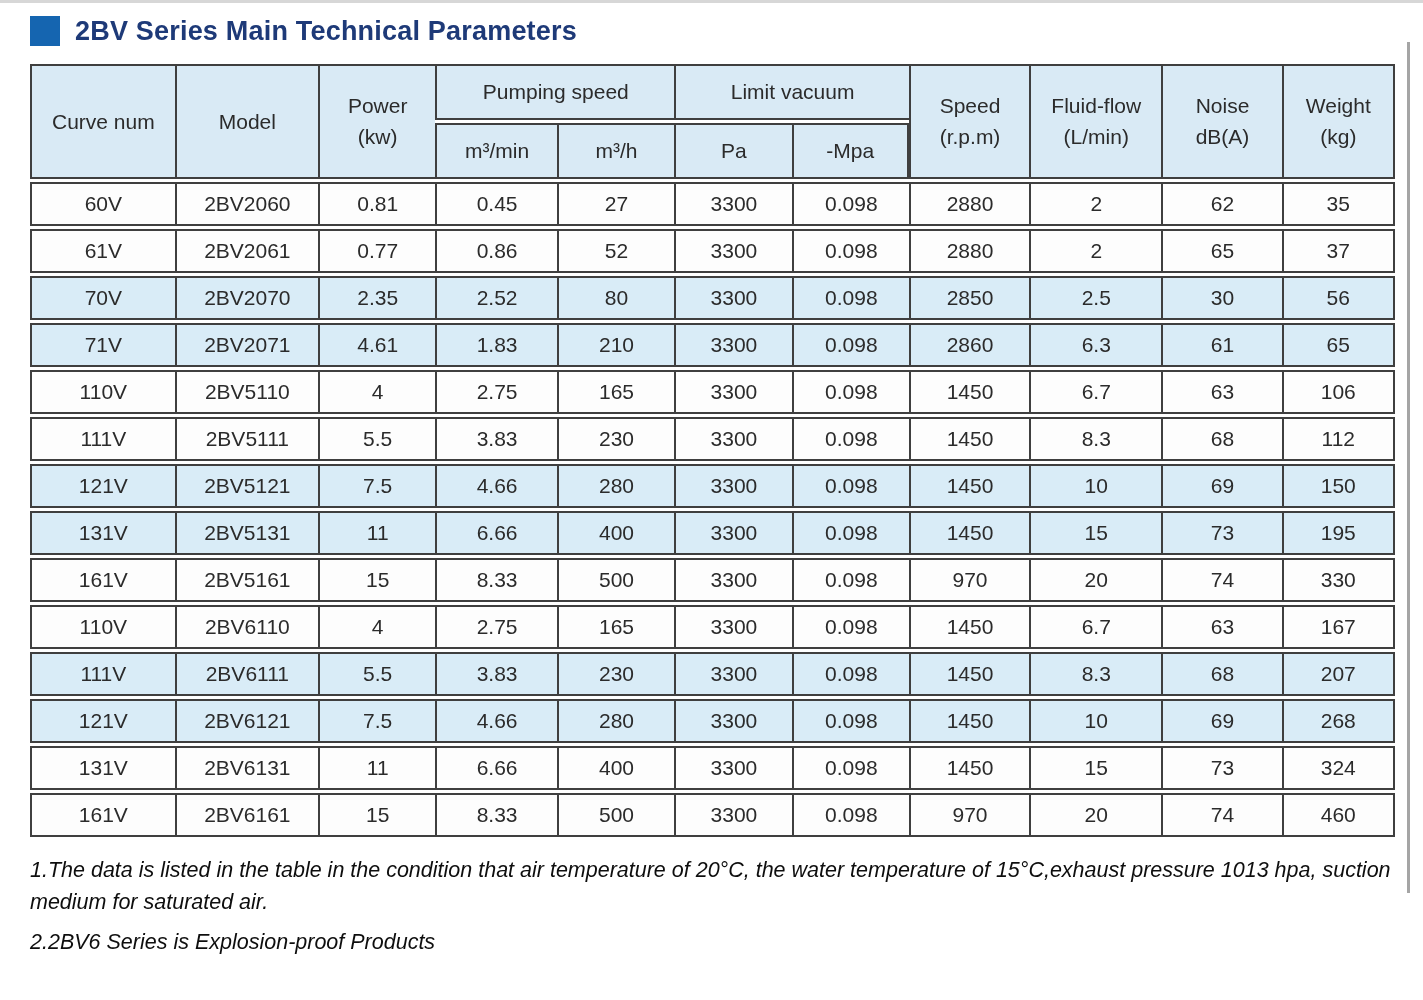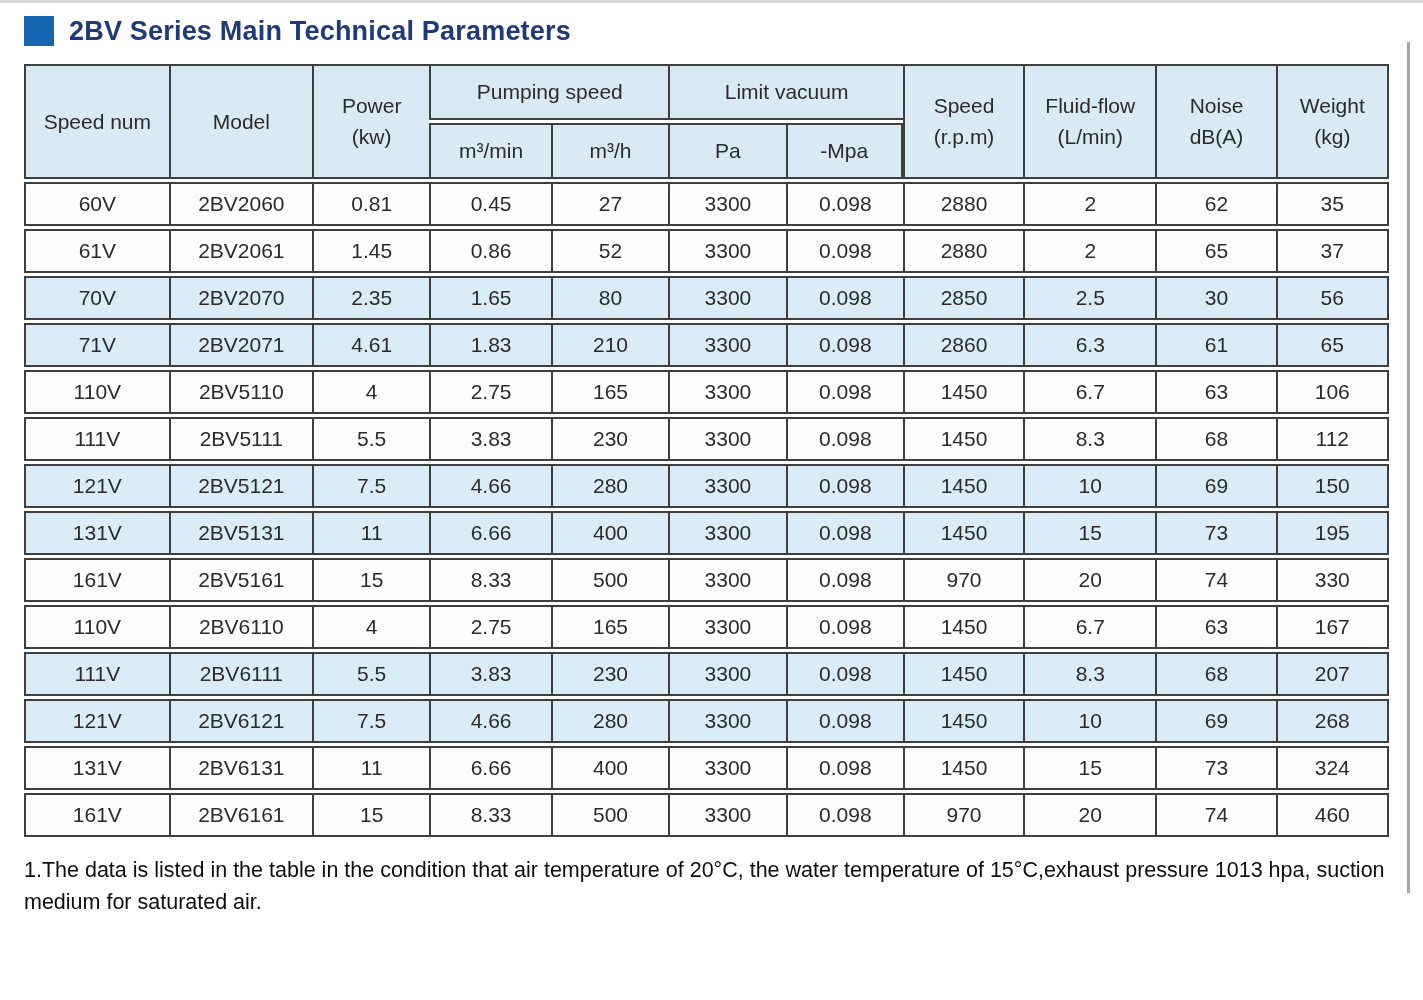--- a/index.html
+++ b/index.html
@@ -3,21 +3,21 @@
 <meta charset="utf-8">
 <style>
   * { margin: 0; padding: 0; box-sizing: border-box; }
   html, body {
     width: 1423px; height: 1000px;
     background: #ffffff;
     font-family: "Liberation Sans", "DejaVu Sans", sans-serif;
     overflow: hidden;
     position: relative;
   }
-  .page { padding: 14px 28px 0 24px; position: relative; }
+  .page { padding: 14px 28px 0 30px; position: relative; }
 
   
   .artifact-top {
     position: absolute; left: 0; top: 0; width: 1423px; height: 3px;
     background: #c9c9c9; opacity: .75;
   }
   .artifact-right {
     position: absolute; left: 1407px; top: 42px; width: 3px; height: 851px;
     background: #8f8f8f; opacity: .8;
   }
@@ -46,21 +46,21 @@
     overflow: hidden;
     white-space: nowrap;
   }
   .params tr > *:last-child { border-right: 2px solid #3f3f3f; }
   .params th { background: #d9eaf5; font-weight: normal; height: 56px; }
   .params td { height: 44px; background: #fdfdfd; }
   .params tr.tint td { background: #d9ecf7; }
   .hdr-line { line-height: 1.45; }
 
   
-  .notes { margin-top: 14px; width: 1370px; color: #0e0e0e; }
+  .notes { margin-top: 14px; width: 1370px; color: #0e0e0e; font-style: italic; }
   .note { font-size: 21.5px; line-height: 1.5; }
   .note + .note { margin-top: 7px; }
 </style>
 </head>
 <body>
 
 <div class="artifact-top"></div>
 <div class="artifact-right"></div>
 
 <div class="page">
@@ -79,21 +79,21 @@
         <col style="width:8.6%">
         <col style="width:8.6%">
       <col style="width:8.6%">
         <col style="width:8.8%">
         <col style="width:9.7%">
       <col style="width:8.8%">
         <col style="width:8.3%">
     </colgroup>
     <thead>
       <tr>
-        <th rowspan="2">Speed num</th>
+        <th rowspan="2">Curve num</th>
         <th rowspan="2">Model</th>
         <th rowspan="2">
           <div class="hdr-line">Power</div>
           <div class="hdr-line">(kw)</div>
         </th>
         <th colspan="2">Pumping speed</th>
         <th colspan="2">Limit vacuum</th>
         <th rowspan="2">
           <div class="hdr-line">Speed</div>
           <div class="hdr-line">(r.p.m)</div>
@@ -128,35 +128,35 @@
         <td>3300</td>
         <td>0.098</td>
         <td>2880</td>
         <td>2</td>
         <td>62</td>
         <td>35</td>
       </tr>
       <tr>
         <td>61V</td>
         <td>2BV2061</td>
-        <td>1.45</td>
+        <td>0.77</td>
         <td>0.86</td>
         <td>52</td>
         <td>3300</td>
         <td>0.098</td>
         <td>2880</td>
         <td>2</td>
         <td>65</td>
         <td>37</td>
       </tr>
       <tr class="tint">
         <td>70V</td>
         <td>2BV2070</td>
         <td>2.35</td>
-        <td>1.65</td>
+        <td>2.52</td>
         <td>80</td>
         <td>3300</td>
         <td>0.098</td>
         <td>2850</td>
         <td>2.5</td>
         <td>30</td>
         <td>56</td>
       </tr>
       <tr class="tint">
         <td>71V</td>
@@ -299,15 +299,16 @@
         <td>970</td>
         <td>20</td>
         <td>74</td>
         <td>460</td>
       </tr>
     </tbody>
   </table>
 
   <div class="notes">
     <div class="note">1.The data is listed in the table in the condition that air temperature of 20°C, the water temperature of 15°C,exhaust pressure 1013 hpa, suction medium for saturated air.</div>
+    <div class="note">2.2BV6 Series is Explosion-proof Products</div>
   </div>
 
 </div>
 
 </body></html>

